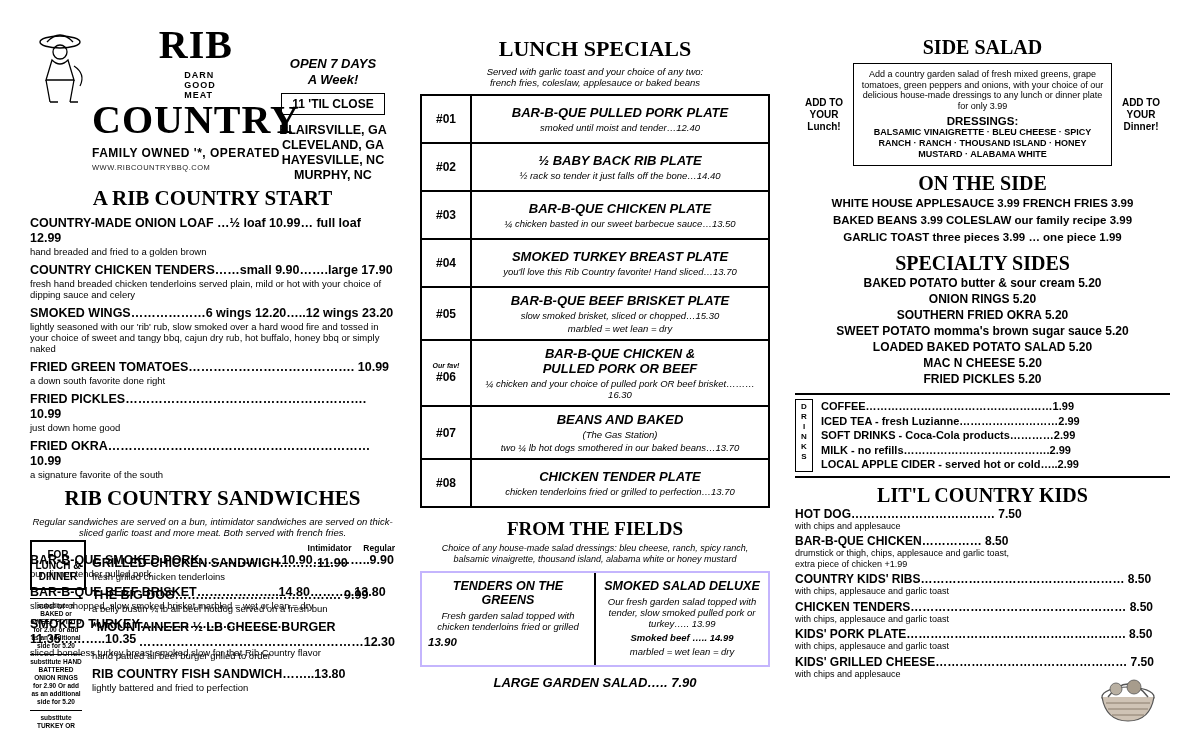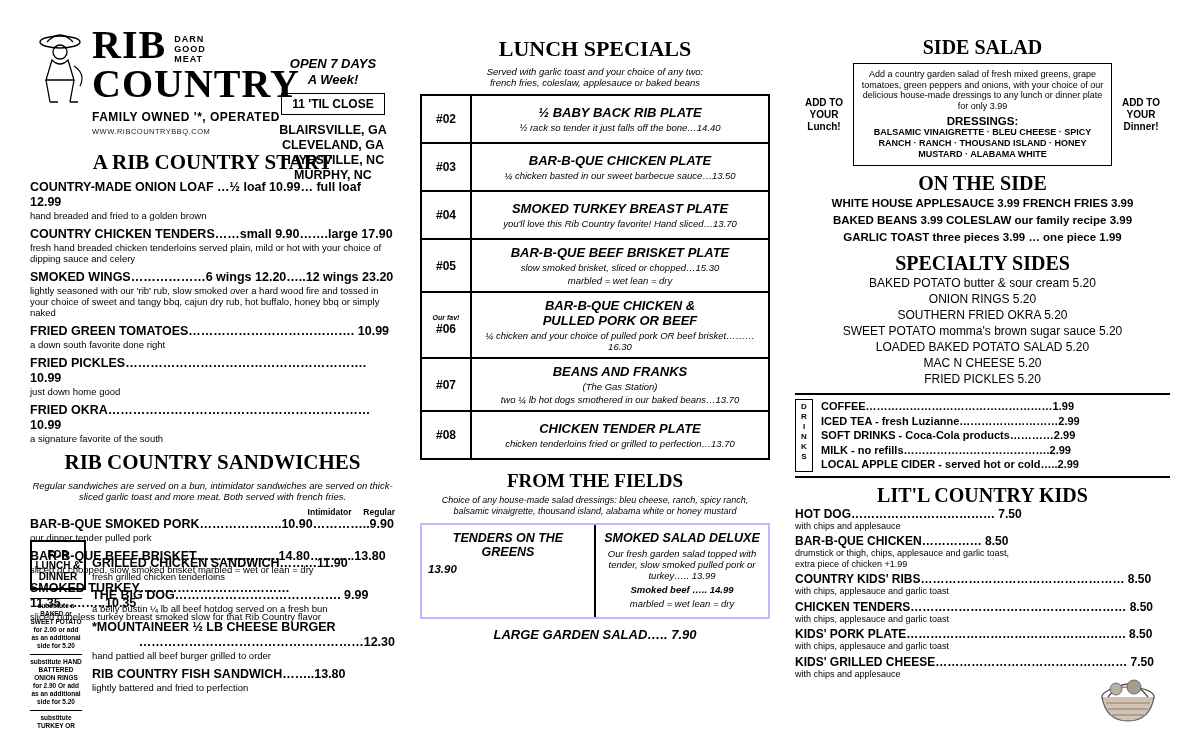--- a/index.html
+++ b/index.html
@@ -58,21 +58,21 @@
   
   .col-right{left:795px;top:36px;width:375px;}
   .r-title{font-family:"Liberation Serif",serif;font-weight:bold;font-size:20px;text-align:center;}
   .salad-flex{display:flex;align-items:center;margin-top:4px;}
   .addto{width:58px;font-size:10px;font-weight:bold;text-align:center;line-height:12px;}
   .salad-box{flex:1;border:1px solid #000;padding:5px 7px;text-align:center;}
   .salad-desc{font-size:9px;line-height:10.5px;}
   .dress-t{font-weight:bold;font-size:11.5px;margin-top:4px;}
   .dress{font-size:9px;font-weight:bold;line-height:11px;}
   .ots{font-size:11.5px;font-weight:bold;text-align:center;line-height:17px;}
-  .ss{font-size:12px;font-weight:normal;text-align:center;line-height:16px;}
+  .ss{font-size:12px;font-weight:bold;text-align:center;line-height:16px;}
   .drinks{display:flex;margin-top:6px;border-top:2px solid #000;border-bottom:2px solid #000;padding:4px 0;}
   .drinks-tab{width:16px;border:1px solid #000;font-size:8px;font-weight:bold;text-align:center;line-height:10px;padding:2px 0;margin-right:8px;}
   .drinks-list{flex:1;font-size:11px;font-weight:bold;line-height:14.5px;}
   .kids-title{font-family:"Liberation Serif",serif;font-weight:bold;font-size:20px;text-align:center;margin-top:6px;}
   .kids-sub{font-size:9px;font-style:italic;text-align:center;margin-bottom:4px;}
   .kitem{font-size:12px;font-weight:bold;line-height:14px;}
   .ksub{font-size:9px;line-height:10.5px;margin-bottom:3px;}
   .basket{position:absolute;right:0px;top:160px;width:84px;height:62px;}
 </style>
 </head>
@@ -88,21 +88,21 @@
           <ellipse cx="30" cy="16" rx="20" ry="6" fill="none" stroke="#000" stroke-width="1.4"></ellipse>
           <path d="M17 16 q13 -14 26 0" fill="none" stroke="#000" stroke-width="1.4"></path>
           <circle cx="30" cy="26" r="7" fill="none" stroke="#000" stroke-width="1.3"></circle>
           <path d="M22 34 q8 8 16 0 l6 20 h-28 z" fill="none" stroke="#000" stroke-width="1.3"></path>
           <path d="M16 54 l4 22 m24 -22 l-4 22" stroke="#000" stroke-width="1.3" fill="none"></path>
           <path d="M20 76 h8 m12 0 h8" stroke="#000" stroke-width="1.3"></path>
           <path d="M44 40 q12 8 6 20" fill="none" stroke="#000" stroke-width="1.2"></path>
         </svg>
       </div>
       <div class="logo-text">
-        <div style="display:flex;align-items:flex-end;">
+        <div style="display:flex;align-items:center;flex-direction:column;">
           <div class="rib">RIB</div>
           <div style="margin-left:8px;margin-top:6px;">
             <div class="darn">DARN</div>
             <div class="darn">GOOD</div>
             <div class="darn">MEAT</div>
           </div>
         </div>
         <div class="country">COUNTRY</div>
         <div class="fam">FAMILY OWNED '*, OPERATED</div>
         <div class="www">WWW.RIBCOUNTRYBBQ.COM</div>
@@ -201,20 +201,27 @@
       </div>
   </div>
 
   <div class="col col-mid">
     <div class="mid-title">LUNCH SPECIALS</div>
     <div class="mid-sub" style="white-space:pre-line;">Served with garlic toast and your choice of any two:
 french fries, coleslaw, applesauce or baked beans</div>
 
     <div>
       <div class="ls-row">
+        <div class="ls-num">#01</div>
+        <div class="ls-body">
+            <div class="ls-name">BAR-B-QUE PULLED PORK PLATE</div>
+          <div class="ls-desc">smoked until moist and tender…12.40</div>
+          </div>
+      </div>
+      <div class="ls-row">
         <div class="ls-num">#02</div>
         <div class="ls-body">
             <div class="ls-name">½ BABY BACK RIB PLATE</div>
           <div class="ls-desc">½ rack so tender it just falls off the bone…14.40</div>
           </div>
       </div>
       <div class="ls-row">
         <div class="ls-num">#03</div>
         <div class="ls-body">
             <div class="ls-name">BAR-B-QUE CHICKEN PLATE</div>
@@ -243,40 +250,41 @@
         </div>
         <div class="ls-body">
             <div class="ls-name" style="white-space:pre-line;">BAR-B-QUE CHICKEN &amp;
 PULLED PORK OR BEEF</div>
           <div class="ls-desc">¼ chicken and your choice of pulled pork OR beef brisket……… 16.30</div>
           </div>
       </div>
       <div class="ls-row">
         <div class="ls-num">#07</div>
         <div class="ls-body">
-            <div class="ls-name">BEANS AND FRANKS</div>
+            <div class="ls-name">BEANS AND BAKED</div>
           <div class="ls-desc">(The Gas Station)</div>
           <div class="ls-desc">two ¼ lb hot dogs smothered in our baked beans…13.70</div>
           </div>
       </div>
       <div class="ls-row">
         <div class="ls-num">#08</div>
         <div class="ls-body">
             <div class="ls-name">CHICKEN TENDER PLATE</div>
           <div class="ls-desc">chicken tenderloins fried or grilled to perfection…13.70</div>
           </div>
       </div>
     </div>
 
     <div class="fields-title">FROM THE FIELDS</div>
     <div class="fields-sub" style="white-space:pre-line;">Choice of any house-made salad dressings: bleu cheese, ranch, spicy ranch,
 balsamic vinaigrette, thousand island, alabama white or honey mustard</div>
     <div class="fields-box">
       <div class="fields-half left">
         <div class="fh-name">TENDERS ON THE GREENS</div>
+        <div class="fh-desc">Fresh garden salad topped with chicken tenderloins fried or grilled</div>
         <div class="fh-price" style="text-align:left;">13.90</div>
       </div>
       <div class="fields-half">
         <div class="fh-name">SMOKED SALAD DELUXE</div>
         <div class="fh-desc">Our fresh garden salad topped with tender, slow smoked pulled pork or turkey….. 13.99</div>
         <div class="fh-desc" style="font-weight:bold;">Smoked beef ….. 14.99</div>
         <div class="fh-desc">marbled = wet   lean = dry</div>
       </div>
     </div>
     <div class="large-garden">LARGE GARDEN SALAD….. 7.90</div>

